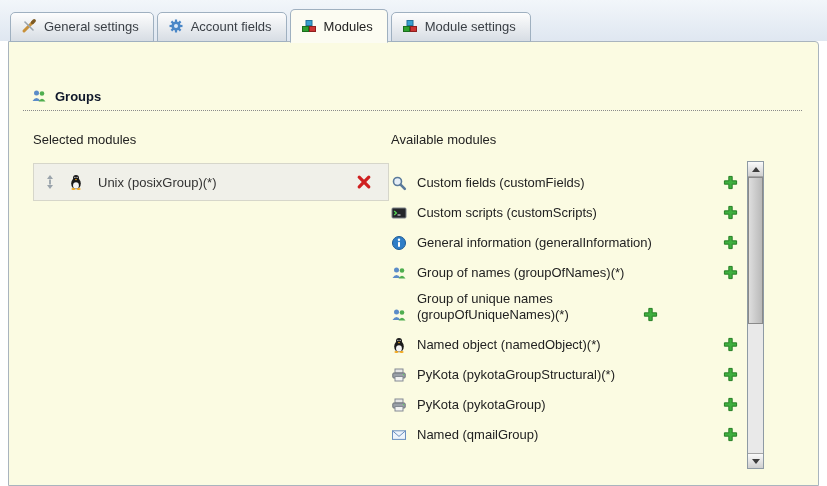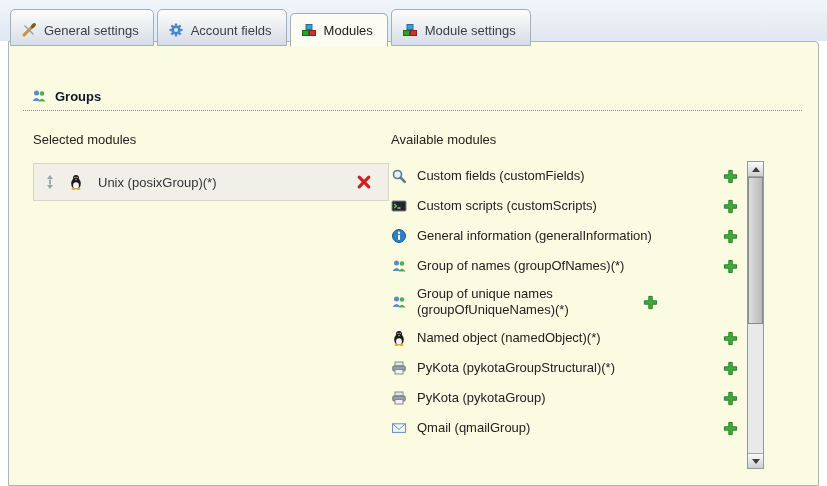--- a/index.html
+++ b/index.html
@@ -13,21 +13,21 @@
     position:absolute; top:0; left:0; width:827px; height:41px;
     background:linear-gradient(#f2f6fa, #dfe7f1);
   }
   
   .tabs {
     position:absolute; top:9px; left:10px;
     display:flex; gap:3px; align-items:flex-end; z-index:3;
   }
   .tab {
     display:flex; align-items:center; gap:7px;
-    padding:12px 14px 7px 10px;
+    padding:5px 14px 7px 10px;
     font-size:13px; color:#3a3f45;
     background:linear-gradient(#fdfdfd, #d7dde4);
     border:1px solid #9fb0c0;
     border-radius:5px 5px 0 0;
     cursor:pointer; white-space:nowrap;
   }
   .tab.active {
     background:#fcfcf2;
     padding-top:8px; padding-bottom:8px;
     margin-bottom:-1px;
@@ -73,21 +73,21 @@
   .selected-box .label { margin-left:14px; font-size:13px; color:#333; }
   .iconbtn {
     background:none; border:none; padding:0; cursor:pointer;
     width:17px; height:17px; display:flex; align-items:center; justify-content:center;
   }
   .selected-box .iconbtn { margin-left:auto; margin-right:6px; }
 
   
   .avail-wrap { margin-top:14px; display:flex; align-items:flex-start; }
   .avail-list { width:356px; }
-  .avail-row { display:flex; align-items:center; height:30px; }
+  .avail-row { display:flex; align-items:flex-end; height:30px; }
   .avail-row.two-line { height:42px; }
   .avail-row .icon { width:18px; height:16px; flex:0 0 18px; }
   .avail-row .icon svg { display:block; }
   .avail-row .label {
     flex:1; margin-left:8px; font-size:13px; color:#222; line-height:1.25;
   }
   .avail-row.two-line .label { max-width:225px; }
   .avail-row .iconbtn { margin-right:8px; }
 
   
@@ -365,21 +365,21 @@
           </button>
         </div>
 
         <div class="avail-row">
           <span class="icon">
             <svg width="16" height="16" viewBox="0 0 16 16">
               <rect x="1.5" y="3.8" width="13" height="8.6" fill="#eef4fb" stroke="#6a8fbf"></rect>
               <path d="M1.5 3.8 L8 9.4 L14.5 3.8" fill="none" stroke="#6a8fbf"></path>
             </svg>
           </span>
-          <span class="label">Qmail (qmailGroup)</span>
+          <span class="label">Named (qmailGroup)</span>
           <button class="iconbtn">
             <svg width="15" height="15" viewBox="0 0 16 16">
               <path d="M6.2 1.5 h3.6 v4.7 h4.7 v3.6 h-4.7 v4.7 h-3.6 v-4.7 h-4.7 v-3.6 h4.7 z" fill="#3fae3f" stroke="#1f7a1f"></path>
             </svg>
           </button>
         </div>
 
       </div>
 
       <div class="scrollbar">

